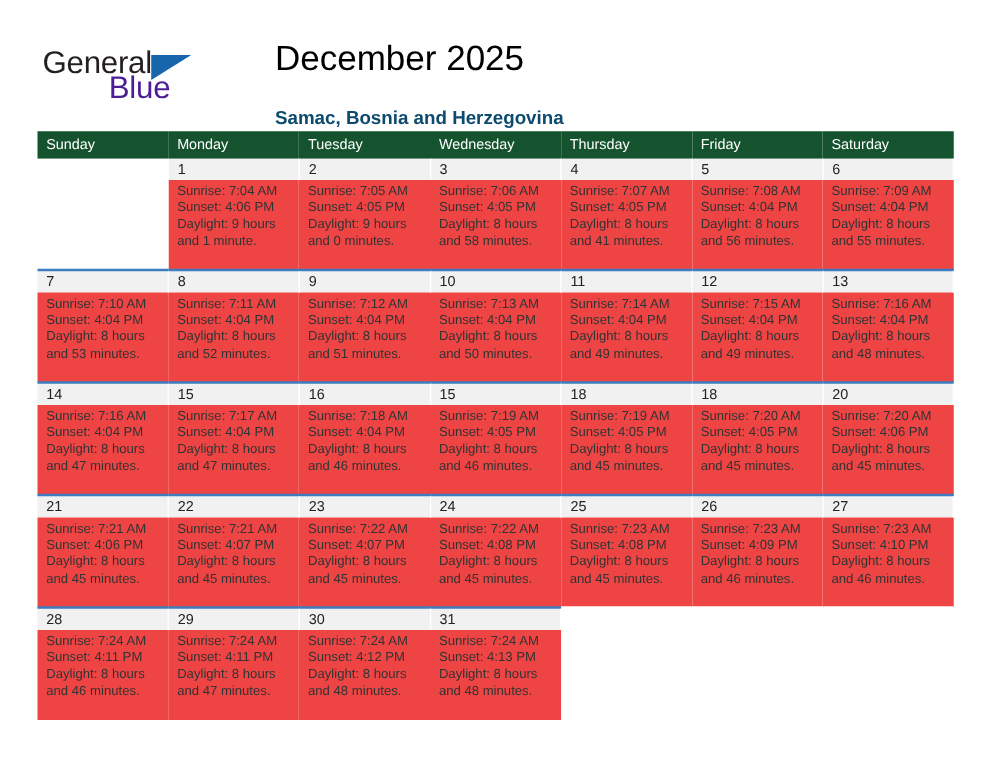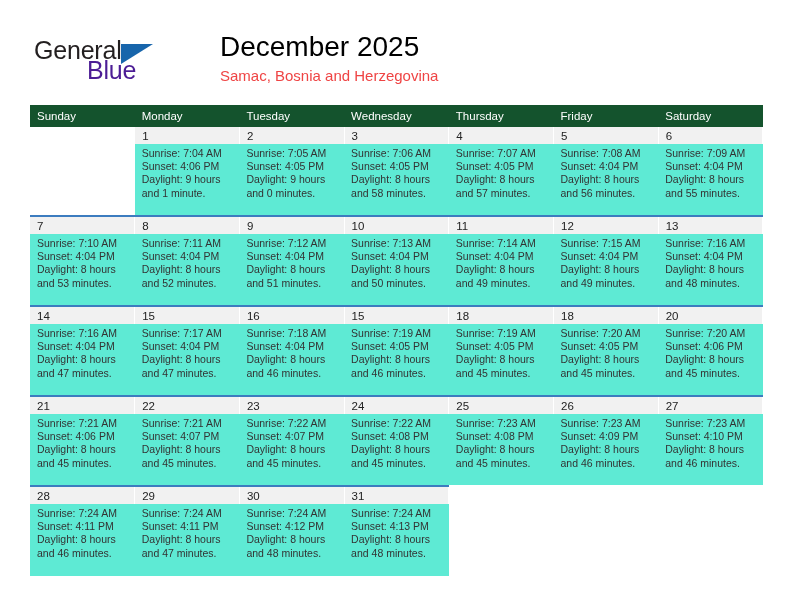--- a/index.html
+++ b/index.html
@@ -72,24 +72,24 @@
     width: 520px;
   }
   .cal-title {
     font-size: 28px;
     font-weight: normal;
     color: #000000;
     line-height: 34px;
     letter-spacing: 0px;
   }
   .cal-subtitle {
-    margin-top: 3px;
+    margin-top: 22px;
     font-size: 15px;
-    font-weight: normal;
-    color: #ef4444;
+    font-weight: bold;
+    color: #0c4a6e;
     line-height: 18px;
   }
 
   
   .calendar {
     position: absolute;
     left: 30px;
     top: 105px;
     width: 733px;
     border-collapse: collapse;
@@ -122,21 +122,21 @@
   }
   .daynum-row td.empty {
     background: #ffffff;
     border-top: 2px solid #ffffff;
   }
   .daynum-row.first td {
     border-top: none;
   }
 
   .info-row td {
-    background: #5eead4;
+    background: #ef4444;
     font-size: 10.5px;
     color: #333333;
     padding: 3px 6px 8px 7px;
     vertical-align: top;
     line-height: 13.2px;
     box-sizing: border-box;
     height: 72px;
   }
   .info-row td.empty { background: #ffffff; }
   .info-line { display: block; white-space: nowrap; }
@@ -211,21 +211,21 @@
         <td>
           <span class="info-line">Sunrise: 7:06 AM</span>
           <span class="info-line">Sunset: 4:05 PM</span>
           <span class="daylight-line">Daylight: 8 hours</span>
           <span class="daylight-line">and 58 minutes.</span>
         </td>
         <td>
           <span class="info-line">Sunrise: 7:07 AM</span>
           <span class="info-line">Sunset: 4:05 PM</span>
           <span class="daylight-line">Daylight: 8 hours</span>
-          <span class="daylight-line">and 57 minutes.</span>
+          <span class="daylight-line">and 41 minutes.</span>
         </td>
         <td>
           <span class="info-line">Sunrise: 7:08 AM</span>
           <span class="info-line">Sunset: 4:04 PM</span>
           <span class="daylight-line">Daylight: 8 hours</span>
           <span class="daylight-line">and 56 minutes.</span>
         </td>
         <td>
           <span class="info-line">Sunrise: 7:09 AM</span>
           <span class="info-line">Sunset: 4:04 PM</span>

